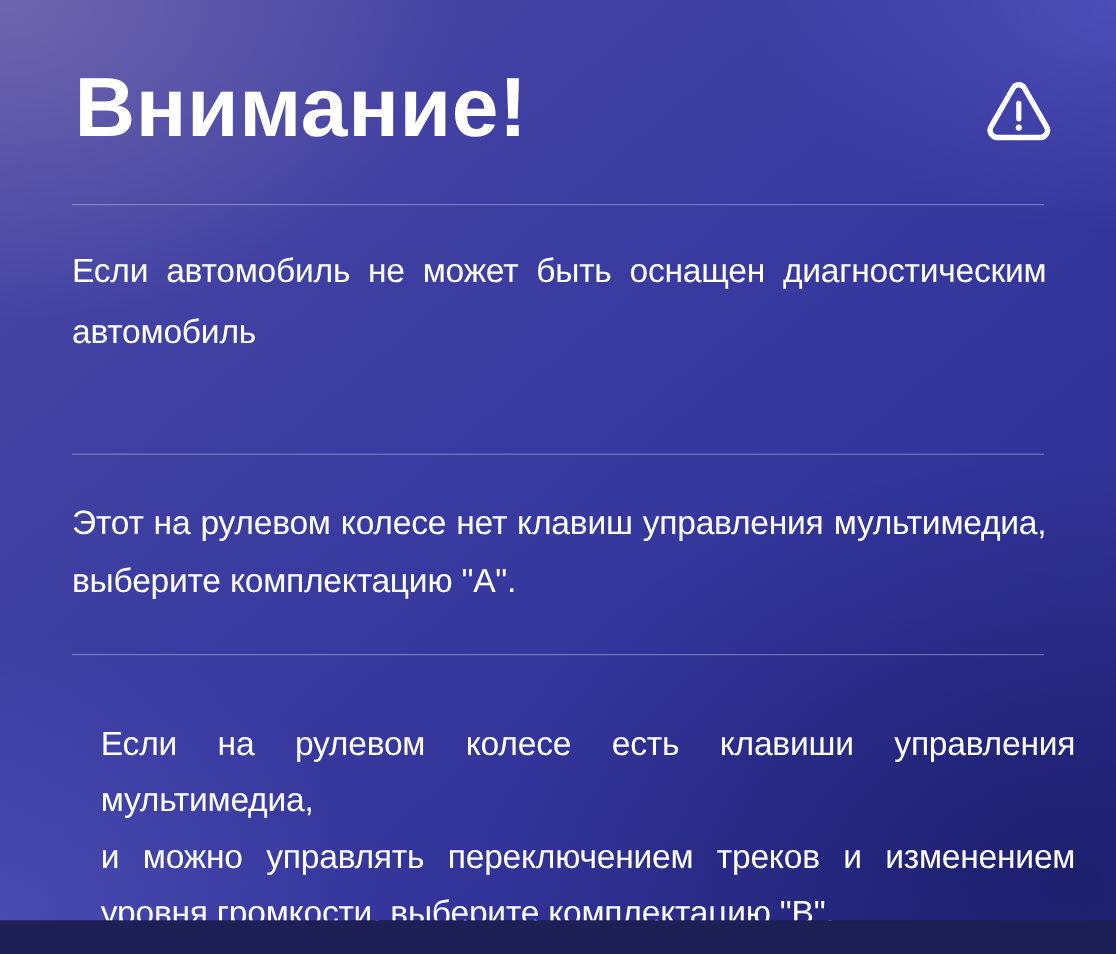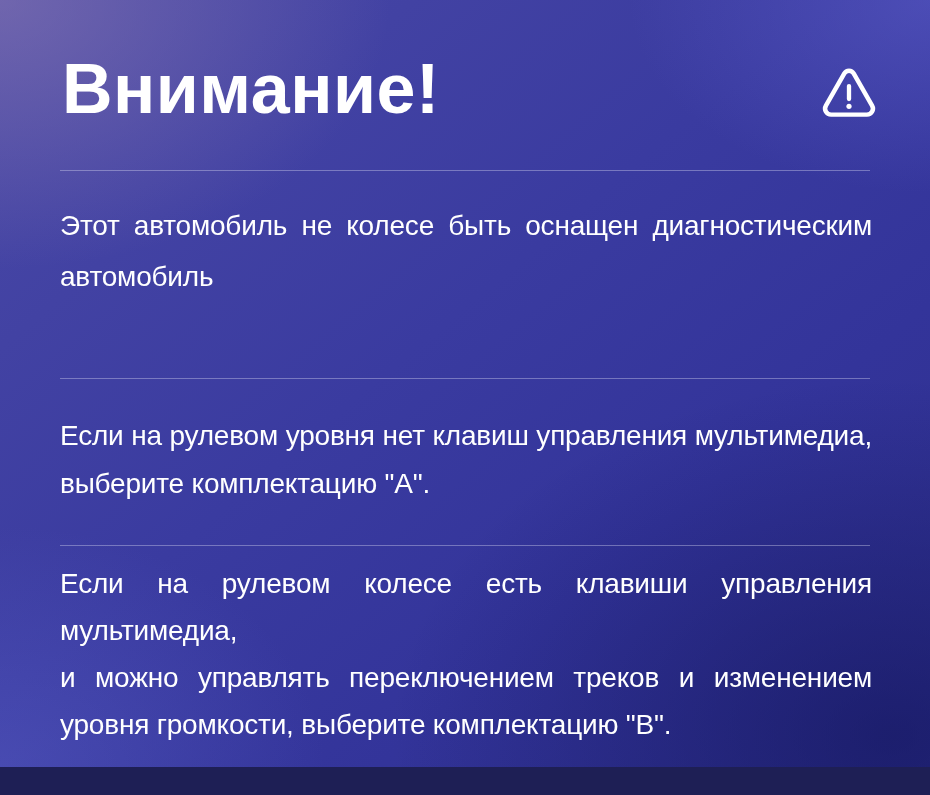--- a/index.html
+++ b/index.html
@@ -68,49 +68,49 @@
     text-align: justify;
     text-align-last: left;
     white-space: nowrap;
   }
   .para .line.stretch {
     text-align-last: justify;
     white-space: normal;
   }
   .p1 { top: 200px; line-height: 51px; }
   .p2 { top: 412px; line-height: 48px; }
-  .p3 { top: 560px; line-height: 47px; }
+  .p3 { top: 596px; line-height: 47px; margin-left: 24px; }
 </style>
 </head>
 <body>
 
 <div class="page">
 
   <div class="header">
     <h1 class="title">Внимание!</h1>
     <span class="warn-icon">
       <svg width="62" height="58" viewBox="0 0 72 66" fill="none" xmlns="http://www.w3.org/2000/svg">
         <path d="M30.6 10.2 L9.2 47.6 a7 7 0 0 0 6.1 10.5 h41.4 a7 7 0 0 0 6.1 -10.5 L41.4 10.2 a6.2 6.2 0 0 0 -10.8 0 Z" stroke="#ffffff" stroke-width="5.2" stroke-linejoin="round" fill="none"></path>
         <line x1="36" y1="25" x2="36" y2="40" stroke="#ffffff" stroke-width="5" stroke-linecap="round"></line>
         <circle cx="36" cy="48.5" r="3" fill="#ffffff"></circle>
       </svg>
     </span>
   </div>
 
   <div class="divider d1"></div>
 
   <p class="para p1">
-    <span class="line stretch">Этот автомобиль не колесе быть оснащен диагностическим</span>
+    <span class="line stretch">Если автомобиль не может быть оснащен диагностическим</span>
     <span class="line">автомобиль</span>
   </p>
 
   <div class="divider d2"></div>
 
   <p class="para p2">
-    <span class="line stretch">Если на рулевом уровня нет клавиш управления мультимедиа,</span>
+    <span class="line stretch">Этот на рулевом колесе нет клавиш управления мультимедиа,</span>
     <span class="line">выберите комплектацию "А".</span>
   </p>
 
   <div class="divider d3"></div>
 
   <p class="para p3">
     <span class="line stretch">Если на рулевом колесе есть клавиши управления мультимедиа,</span>
     <span class="line stretch">и можно управлять переключением треков и изменением</span>
     <span class="line">уровня громкости, выберите комплектацию "В".</span>
   </p>

